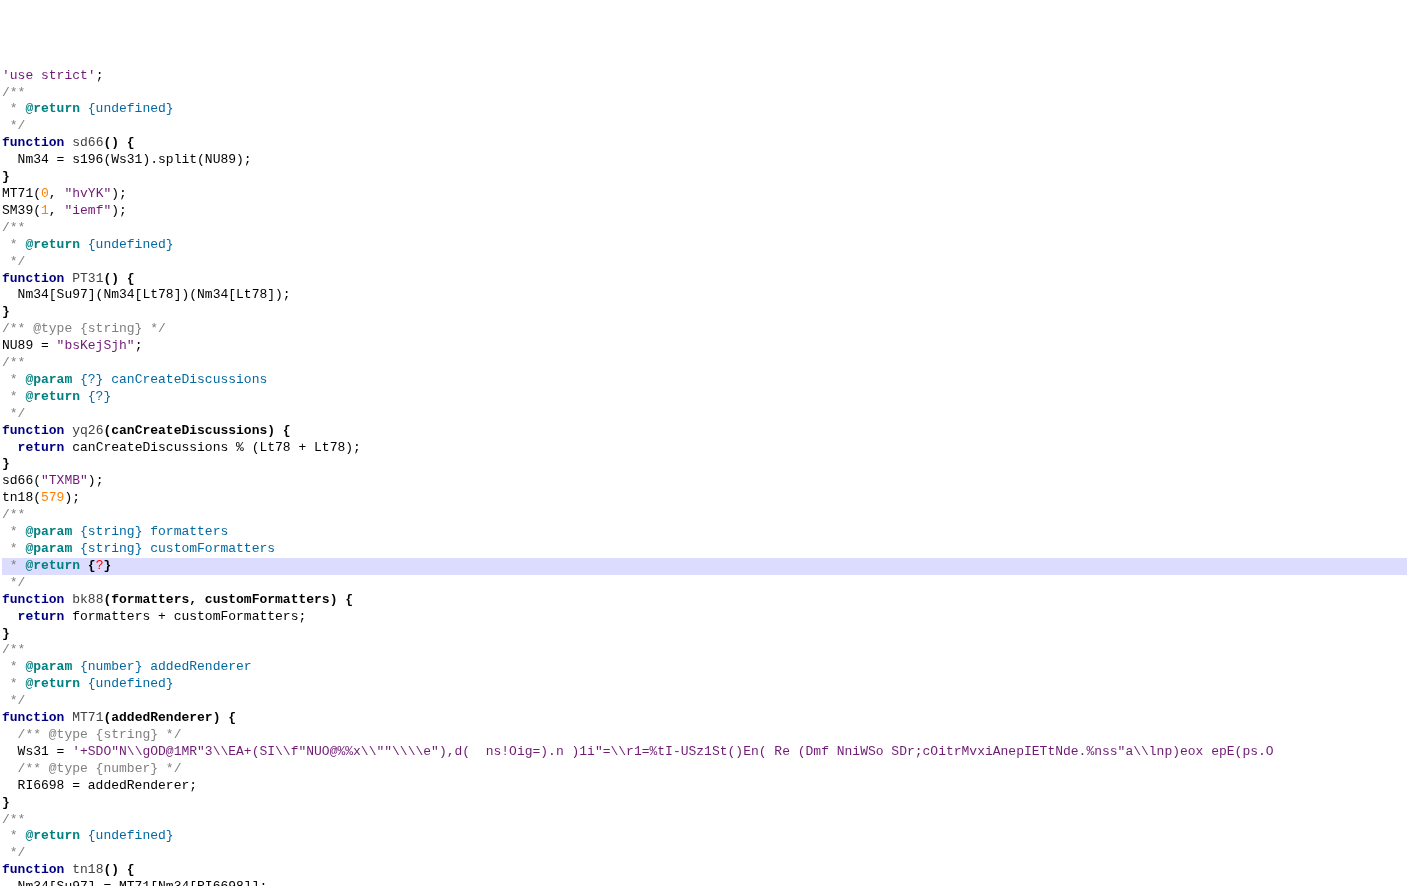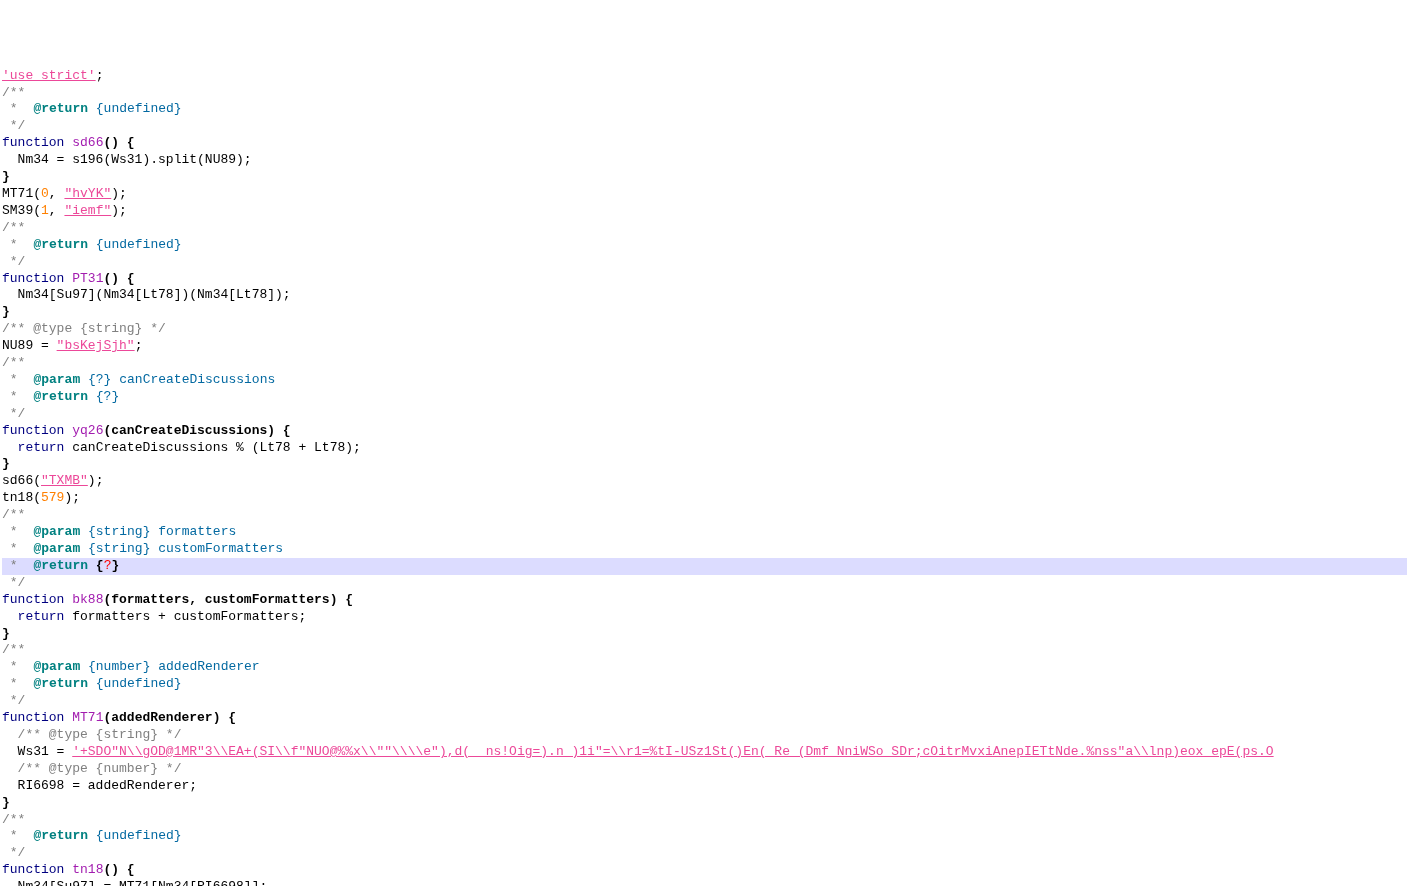--- a/index.html
+++ b/index.html
@@ -8,26 +8,26 @@
   font-size: 13px;
   line-height: 16.9px;
   background: #ffffff;
   color: #000000;
   white-space: pre;
   overflow-x: auto;
 }
 .code-container { padding: 0 2px; }
 .line { display: block; min-height: 16.9px; }
 .highlighted { background: #dcdcff; }
-.cm-string { color: #ec4899; text-decoration: underline; }
+.cm-string { color: #701a75; }
 .cm-comment { color: #808080; }
-.cm-keyword { color: #000080; font-weight: normal; }
-.cm-def { color: #a21caf; }
+.cm-keyword { color: #000080; font-weight: bold; }
+.cm-def { color: #404040; }
 .cm-number { color: #ff8000; }
-.cm-tag { color: #008080; font-weight: bold; margin-left: 8px; }
+.cm-tag { color: #008080; font-weight: bold; }
 .cm-type { color: #0369a1; }
 .cm-q { color: #ff0000; }
 .cm-brace { color: #000000; font-weight: bold; }
 </style>
 </head>
 <body>
 
 
 
 <div class="code-container" id="code-root"><span class="line"><span class="cm-string">'use strict'</span><span>;</span></span><span class="line"><span class="cm-comment">/**</span></span><span class="line"><span class="cm-comment"> * </span><span class="cm-tag">@return</span><span class="cm-type"> {undefined}</span></span><span class="line"><span class="cm-comment"> */</span></span><span class="line"><span class="cm-keyword">function</span><span class="cm-def"> sd66</span><span class="cm-brace">() {</span></span><span class="line"><span>  Nm34 = s196(Ws31).split(NU89);</span></span><span class="line"><span class="cm-brace">}</span></span><span class="line"><span>MT71(</span><span class="cm-number">0</span><span>, </span><span class="cm-string">"hvYK"</span><span>);</span></span><span class="line"><span>SM39(</span><span class="cm-number">1</span><span>, </span><span class="cm-string">"iemf"</span><span>);</span></span><span class="line"><span class="cm-comment">/**</span></span><span class="line"><span class="cm-comment"> * </span><span class="cm-tag">@return</span><span class="cm-type"> {undefined}</span></span><span class="line"><span class="cm-comment"> */</span></span><span class="line"><span class="cm-keyword">function</span><span class="cm-def"> PT31</span><span class="cm-brace">() {</span></span><span class="line"><span>  Nm34[Su97](Nm34[Lt78])(Nm34[Lt78]);</span></span><span class="line"><span class="cm-brace">}</span></span><span class="line"><span class="cm-comment">/** @type {string} */</span></span><span class="line"><span>NU89 = </span><span class="cm-string">"bsKejSjh"</span><span>;</span></span><span class="line"><span class="cm-comment">/**</span></span><span class="line"><span class="cm-comment"> * </span><span class="cm-tag">@param</span><span class="cm-type"> {?}</span><span class="cm-type"> canCreateDiscussions</span></span><span class="line"><span class="cm-comment"> * </span><span class="cm-tag">@return</span><span class="cm-type"> {?}</span></span><span class="line"><span class="cm-comment"> */</span></span><span class="line"><span class="cm-keyword">function</span><span class="cm-def"> yq26</span><span class="cm-brace">(canCreateDiscussions) {</span></span><span class="line"><span>  </span><span class="cm-keyword">return</span><span> canCreateDiscussions % (Lt78 + Lt78);</span></span><span class="line"><span class="cm-brace">}</span></span><span class="line"><span>sd66(</span><span class="cm-string">"TXMB"</span><span>);</span></span><span class="line"><span>tn18(</span><span class="cm-number">579</span><span>);</span></span><span class="line"><span class="cm-comment">/**</span></span><span class="line"><span class="cm-comment"> * </span><span class="cm-tag">@param</span><span class="cm-type"> {string}</span><span class="cm-type"> formatters</span></span><span class="line"><span class="cm-comment"> * </span><span class="cm-tag">@param</span><span class="cm-type"> {string}</span><span class="cm-type"> customFormatters</span></span><span class="line highlighted"><span class="cm-comment"> * </span><span class="cm-tag">@return</span><span class="cm-brace"> {</span><span class="cm-q">?</span><span class="cm-brace">}</span></span><span class="line"><span class="cm-comment"> */</span></span><span class="line"><span class="cm-keyword">function</span><span class="cm-def"> bk88</span><span class="cm-brace">(formatters, customFormatters) {</span></span><span class="line"><span>  </span><span class="cm-keyword">return</span><span> formatters + customFormatters;</span></span><span class="line"><span class="cm-brace">}</span></span><span class="line"><span class="cm-comment">/**</span></span><span class="line"><span class="cm-comment"> * </span><span class="cm-tag">@param</span><span class="cm-type"> {number}</span><span class="cm-type"> addedRenderer</span></span><span class="line"><span class="cm-comment"> * </span><span class="cm-tag">@return</span><span class="cm-type"> {undefined}</span></span><span class="line"><span class="cm-comment"> */</span></span><span class="line"><span class="cm-keyword">function</span><span class="cm-def"> MT71</span><span class="cm-brace">(addedRenderer) {</span></span><span class="line"><span>  </span><span class="cm-comment">/** @type {string} */</span></span><span class="line"><span>  Ws31 = </span><span class="cm-string">'+SDO"N\\gOD@1MR"3\\EA+(SI\\f"NUO@%%x\\""\\\\e"),d(  ns!Oig=).n )1i"=\\r1=%tI-USz1St()En( Re (Dmf NniWSo SDr;cOitrMvxiAnepIETtNde.%nss"a\\lnp)eox epE(ps.O</span></span><span class="line"><span>  </span><span class="cm-comment">/** @type {number} */</span></span><span class="line"><span>  RI6698 = addedRenderer;</span></span><span class="line"><span class="cm-brace">}</span></span><span class="line"><span class="cm-comment">/**</span></span><span class="line"><span class="cm-comment"> * </span><span class="cm-tag">@return</span><span class="cm-type"> {undefined}</span></span><span class="line"><span class="cm-comment"> */</span></span><span class="line"><span class="cm-keyword">function</span><span class="cm-def"> tn18</span><span class="cm-brace">() {</span></span><span class="line"><span>  Nm34[Su97] = MT71[Nm34[RI6698]];</span></span></div>

